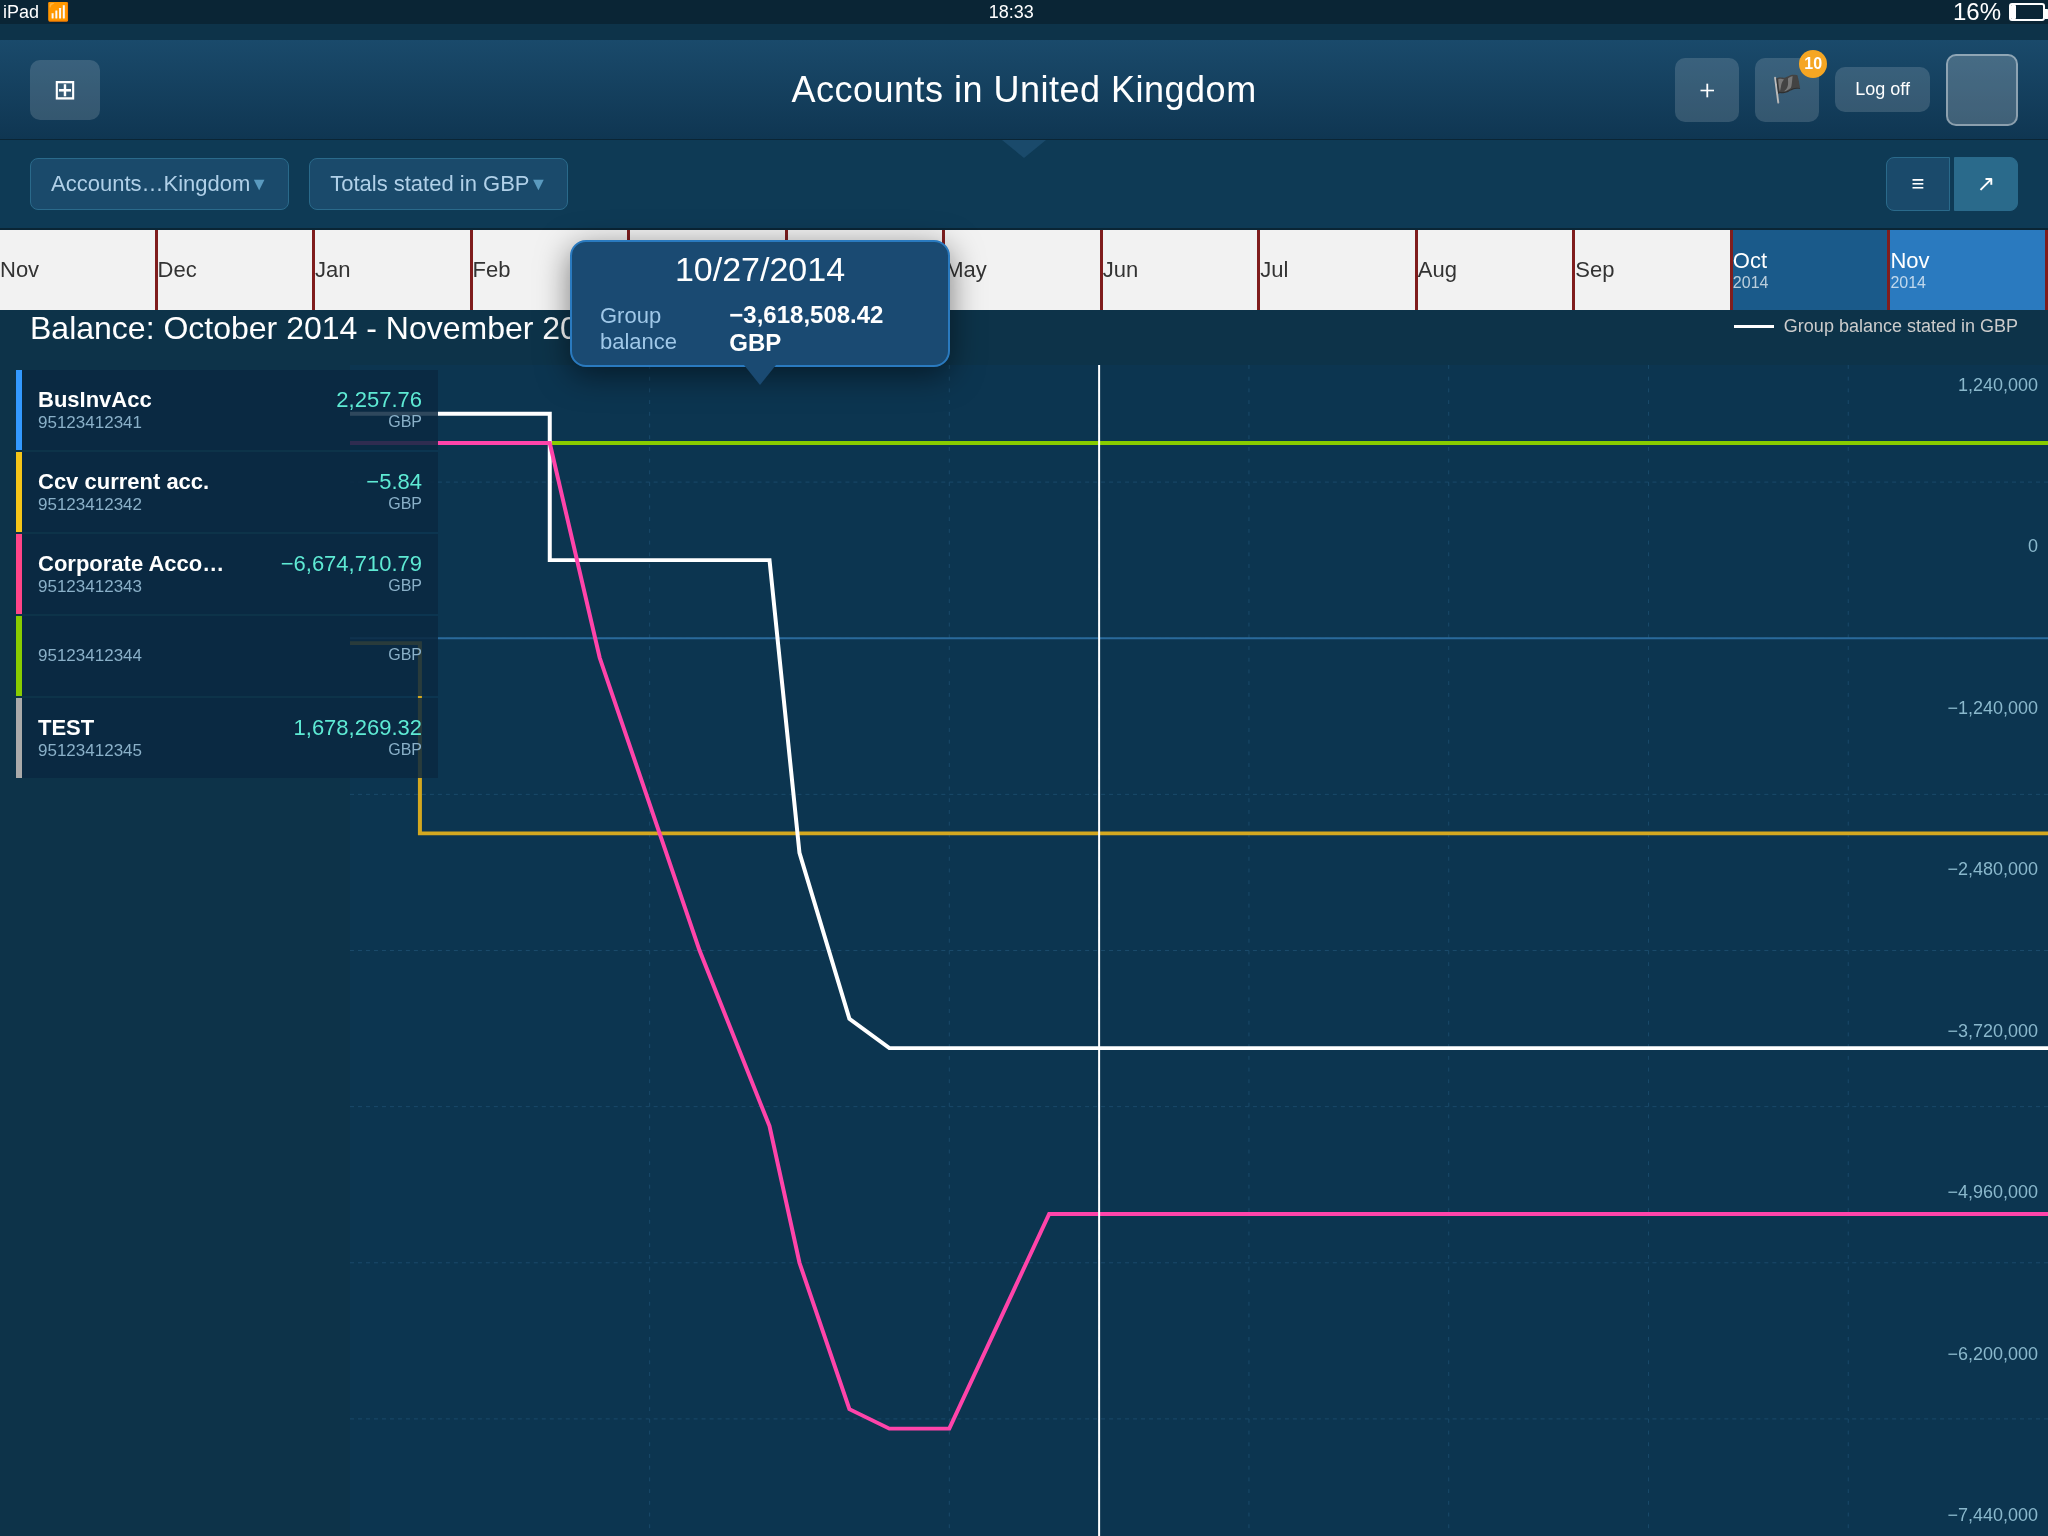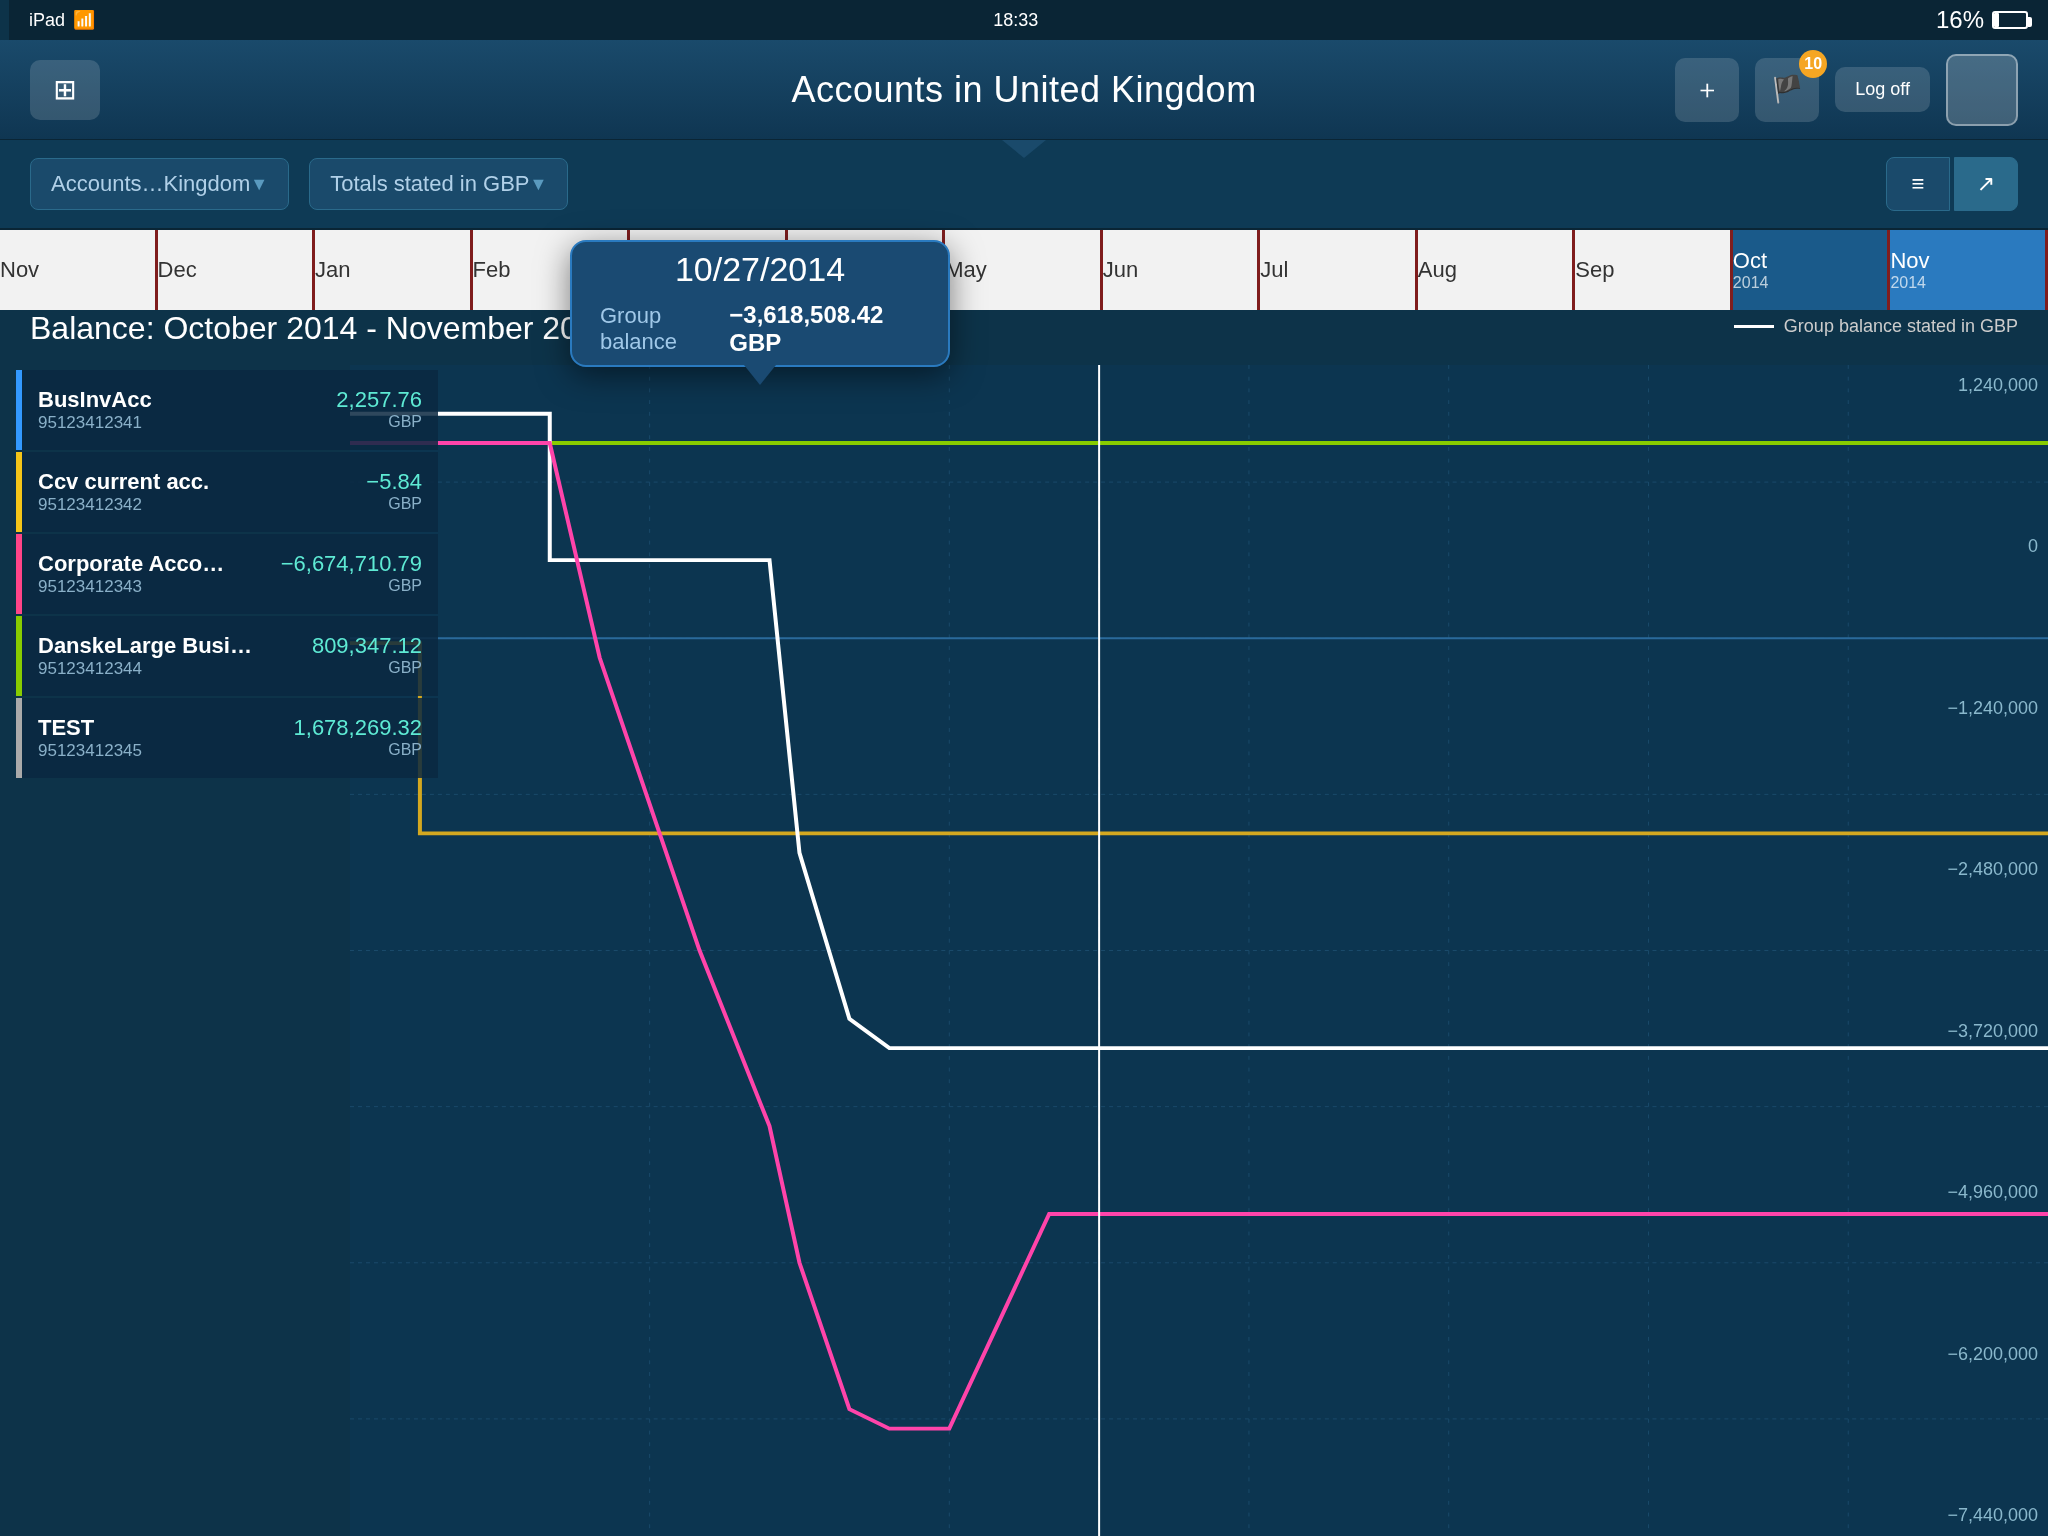--- a/index.html
+++ b/index.html
@@ -9,28 +9,27 @@
       width: 2048px;
       height: 1536px;
       overflow: hidden;
       position: relative;
     }
 
     
     .status-bar {
       position: absolute;
       top: 0; left: 0; right: 0;
-      height: 40px;
+      height: 24px;
       background: #0a2535;
       display: flex;
       align-items: center;
       justify-content: space-between;
-      padding: 0 20px;
+      padding: 0 3px;
       z-index: 100;
-      margin-left: 9px;
     }
     .status-left { display: flex; align-items: center; gap: 8px; color: white; font-size: 18px; }
     .status-center { color: white; font-size: 18px; font-weight: 500; }
     .status-right { display: flex; align-items: center; gap: 8px; color: white; font-size: 24px; }
     .battery-icon { width: 36px; height: 18px; border: 2px solid white; border-radius: 3px; position: relative; display: inline-block; }
     .battery-icon::after { content:''; position:absolute; right:-6px; top:4px; width:4px; height:10px; background:white; border-radius:0 2px 2px 0; }
     .battery-fill { height: 100%; width: 16%; background: white; border-radius: 1px; }
 
     
     .header {
@@ -411,24 +410,20 @@
         <span class="account-name">Corporate Acco…</span>
         <span class="account-balance">−6,674,710.79</span>
       </div>
       <div class="account-row">
         <span class="account-number">95123412343</span>
         <span class="account-currency">GBP</span>
       </div>
     </div>
     <div class="account-item" style="border-left-color: rgb(136, 204, 0);">
       <div class="account-row">
-        <span class="account-name">DanskeLarge Busi…</span>
-        <span class="account-balance">809,347.12</span>
-      </div>
-      <div class="account-row">
         <span class="account-number">95123412344</span>
         <span class="account-currency">GBP</span>
       </div>
     </div>
     <div class="account-item" style="border-left-color: rgb(170, 170, 170);">
       <div class="account-row">
         <span class="account-name">TEST</span>
         <span class="account-balance">1,678,269.32</span>
       </div>
       <div class="account-row">

